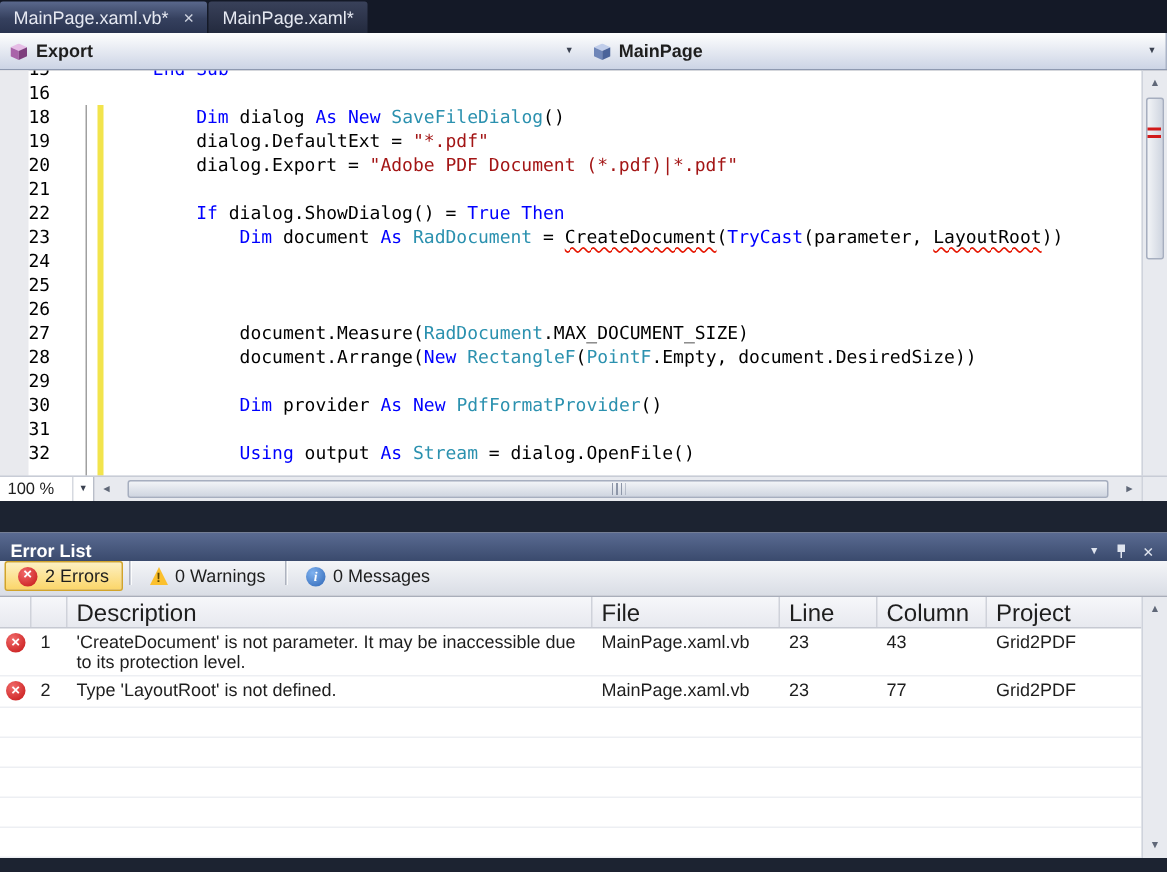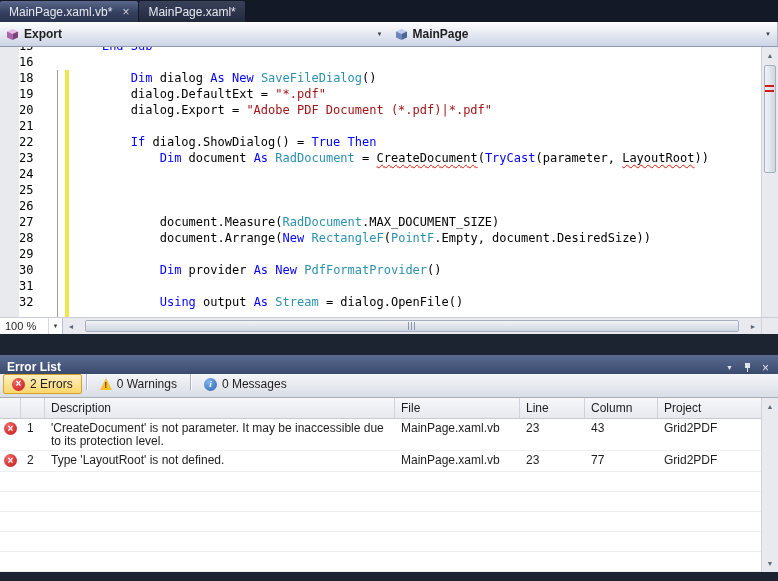--- a/index.html
+++ b/index.html
@@ -79,21 +79,21 @@
   .fic{flex:none;display:inline-block}
   .error-icon{width:13px;height:13px;border-radius:50%;background:radial-gradient(circle at 35% 30%,#f16a6a,#c41414);position:relative}
   .error-icon::after{content:"×";position:absolute;left:0;top:-0.5px;width:13px;height:13px;display:flex;align-items:center;justify-content:center;color:#fff;font-size:10px;font-weight:bold}
   .warning-icon{width:0;height:0;border-left:6.5px solid transparent;border-right:6.5px solid transparent;border-bottom:12px solid #fbc02d;position:relative}
   .warning-icon::after{content:"!";position:absolute;left:-1.5px;top:2px;font-size:9px;font-weight:bold;color:#5f4700}
   .message-icon{width:13px;height:13px;border-radius:50%;background:radial-gradient(circle at 35% 30%,#7fb2f0,#2d64b4);position:relative}
   .message-icon::after{content:"i";position:absolute;left:0;top:0;width:13px;height:12px;display:flex;align-items:center;justify-content:center;color:#fff;font:bold italic 9px "Liberation Serif",serif}
 
   .el-grid{flex:1;position:relative;overflow:hidden;background:#fff}
   .el-header{display:flex;height:21px;margin-right:17px;border-bottom:1px solid #c6c9d2;background:linear-gradient(#f6f7fa,#e7e9ef)}
-  .hcell{font-size:12px;color:#1e1e1e;padding:3px 0 4px 6px;border-right:1px solid #cfd2da;overflow:hidden;white-space:nowrap}
+  .hcell{font-size:16px;color:#1e1e1e;padding:3px 0 4px 6px;border-right:1px solid #cfd2da;overflow:hidden;white-space:nowrap}
   .c-icon{width:21px;flex:none;padding-left:0}
   .c-num{width:24px;flex:none}
   .c-desc{width:350px;flex:none}
   .c-file{width:125px;flex:none}
   .c-line{width:65px;flex:none}
   .c-col{width:73px;flex:none}
   .c-proj{flex:1;border-right:none}
   .el-rows{margin-right:17px}
   .erow{display:flex;border-bottom:1px solid #edeff3;min-height:21px;align-items:flex-start}
   .erow .cell{font-size:12px;color:#1e1e1e;padding:3px 6px 2px;line-height:13px;border-right:none}

